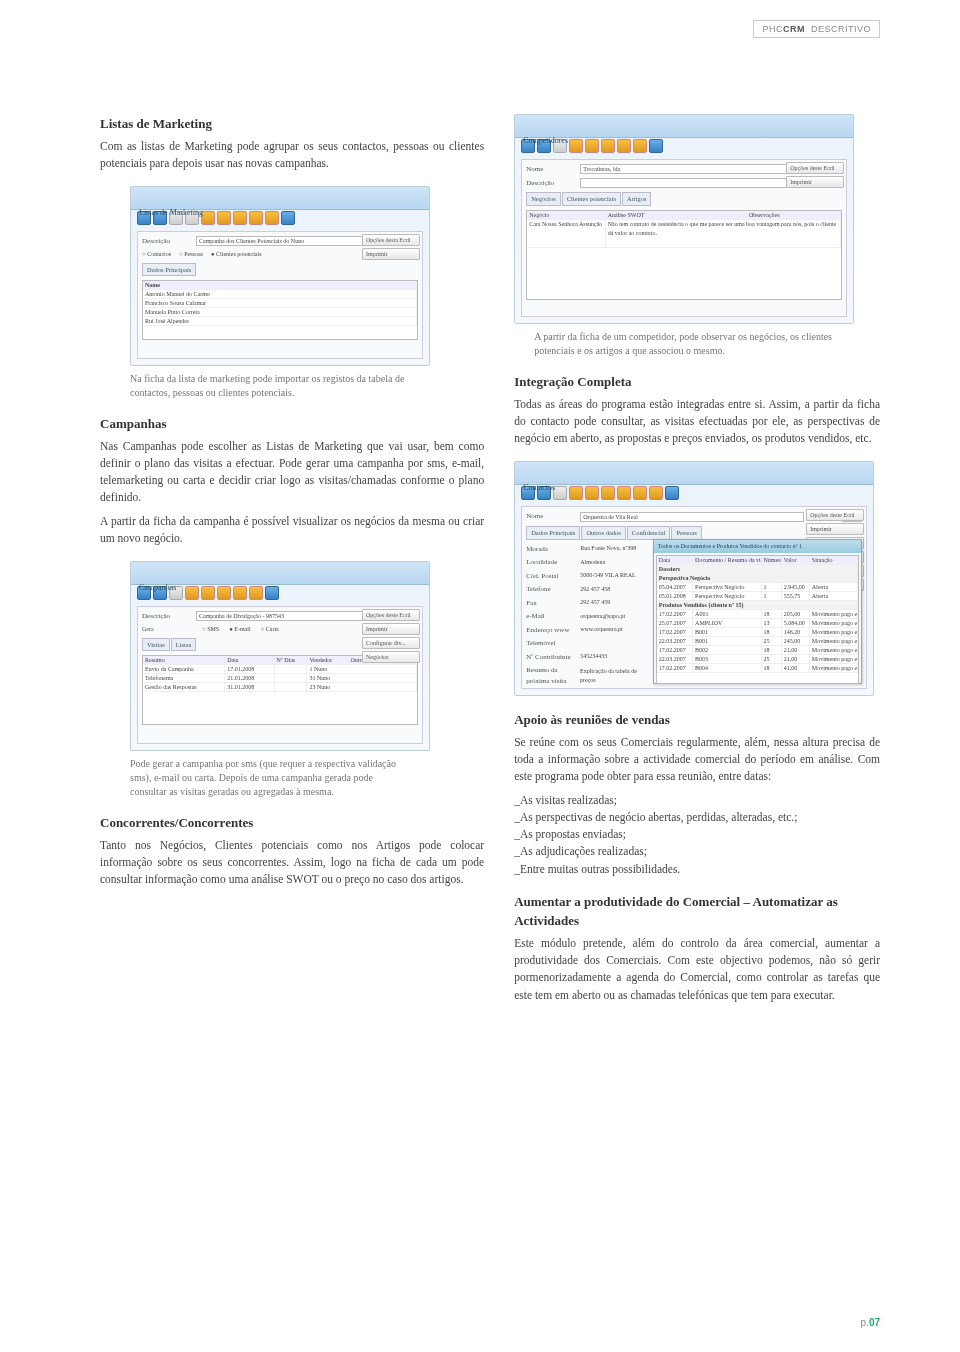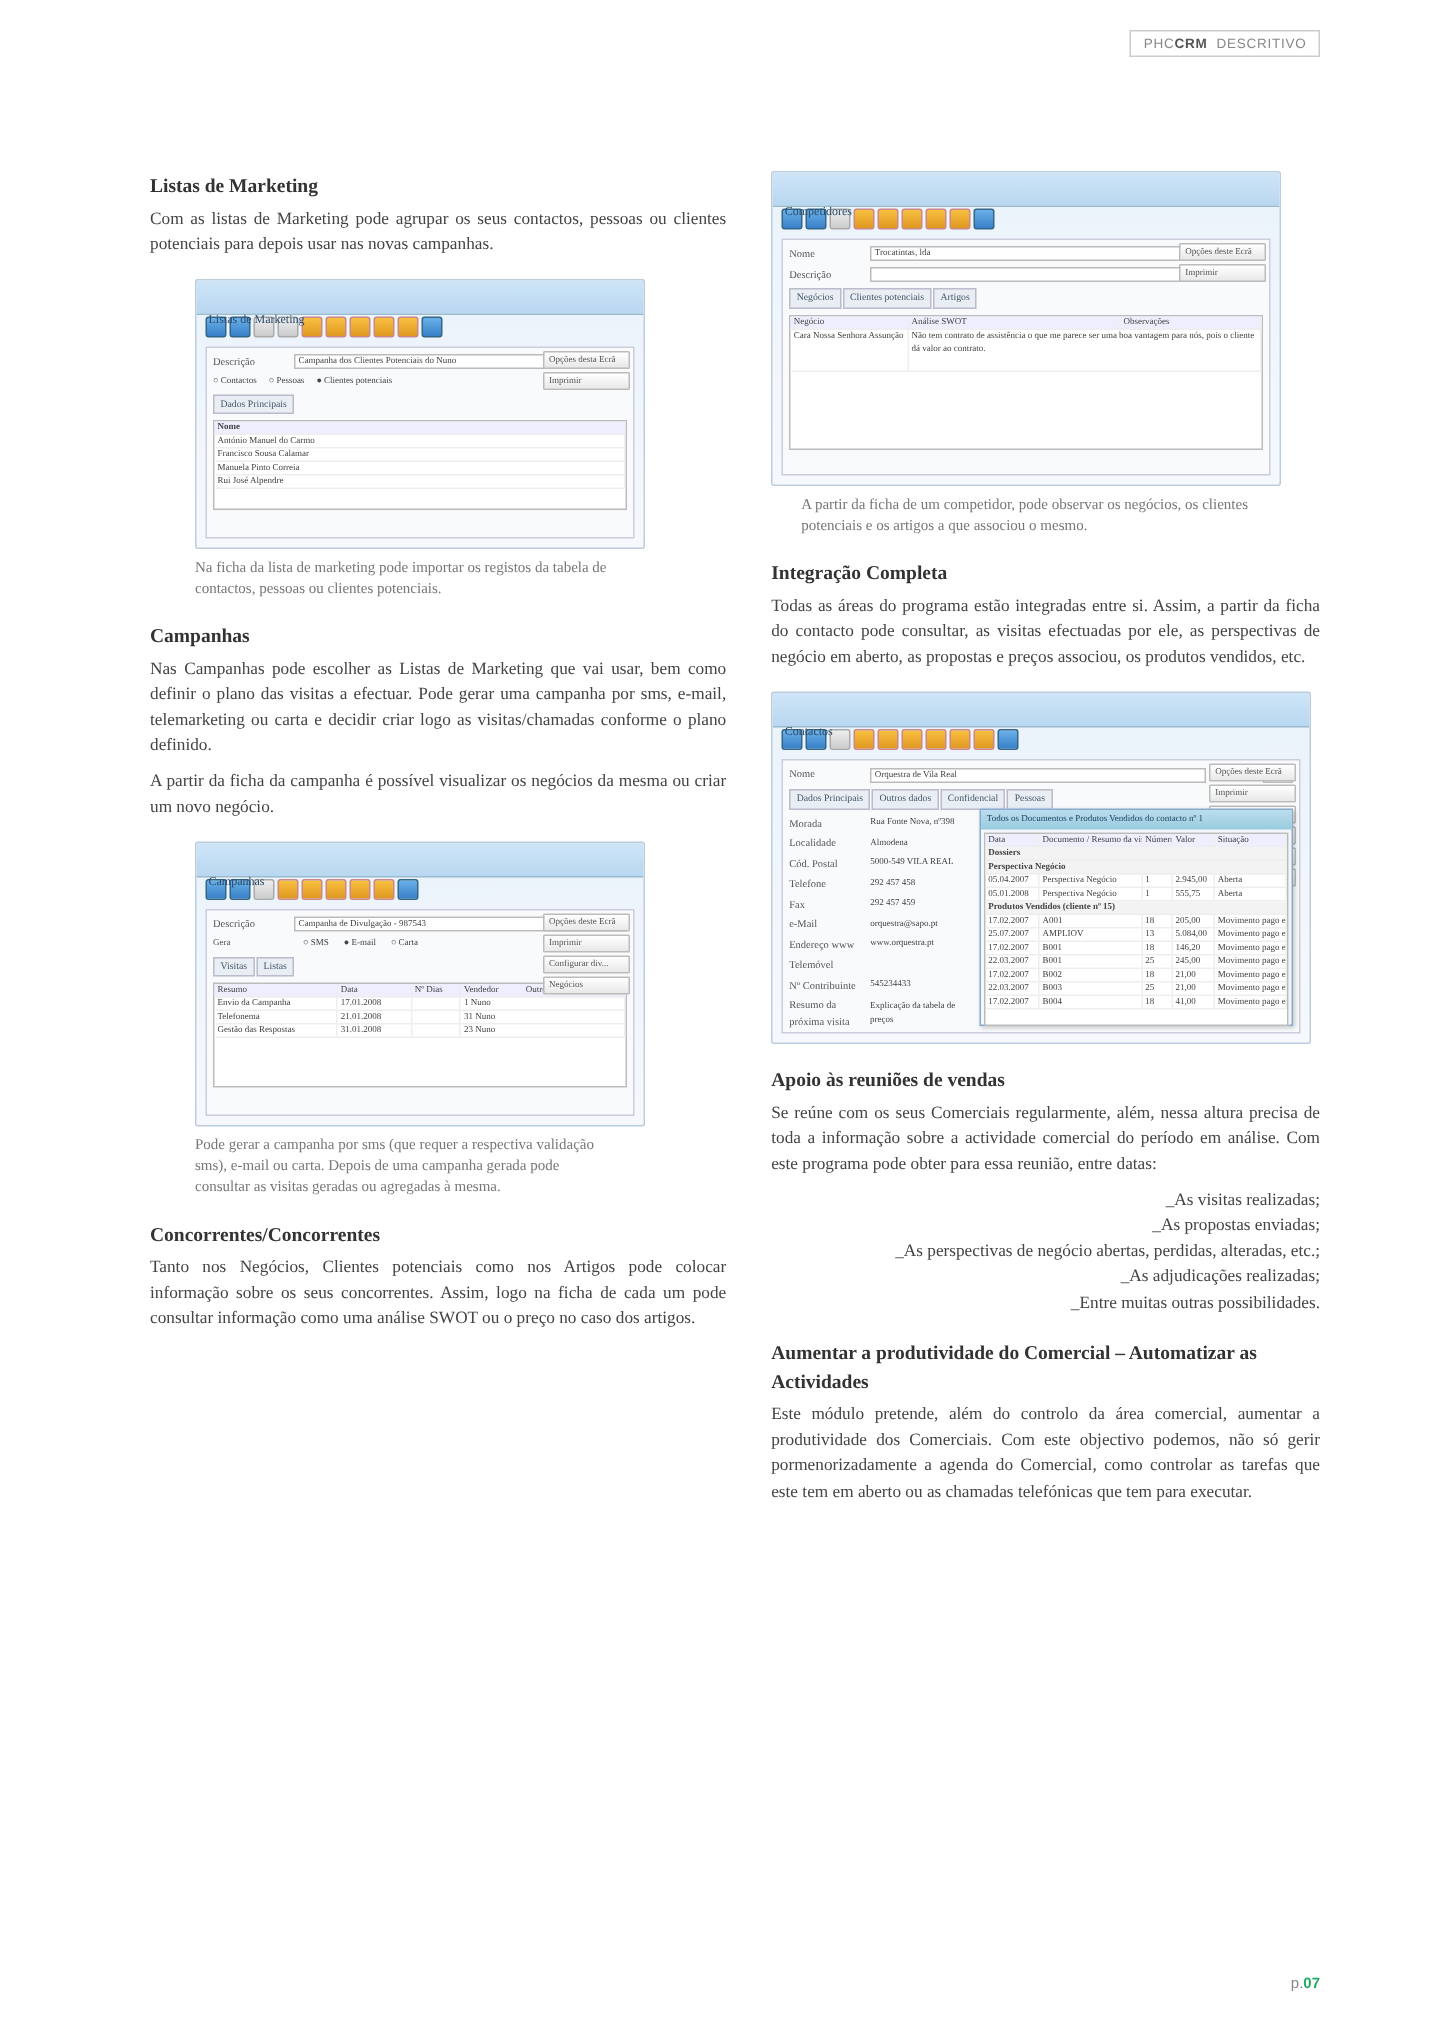--- a/index.html
+++ b/index.html
@@ -91,21 +91,21 @@
   .indent { margin-left: 30px; }
   .page-num {
     position: absolute;
     bottom: 24px;
     right: 80px;
     font-size: 10px;
     color: #888;
   }
   .page-num .p { color: #888; }
   .page-num .n { color: #2a6; font-weight:600; }
-  ul.dash { list-style:none;text-align:right; }
+  ul.dash { list-style:none; }
   ul.dash li::before { content:"_"; margin-right:0; }
 </style>
 </head>
 <body>
 
 <div class="header-tag">
   <span>PHC</span><span class="bold">CRM</span>&nbsp;&nbsp;<span>DESCRITIVO</span>
 </div>
 
 <div class="content">
@@ -283,21 +283,21 @@
           <div class="grid-row" style="height:28px;">
             <span style="width:25%;white-space:normal">Cara Nossa Senhora Assunção</span>
             <span style="width:75%;white-space:normal">Não tem contrato de assistência o que me parece ser uma boa vantagem para nós, pois o cliente dá valor ao contrato.</span>
           </div>
         </div>
       </div>
     </div>
     <div class="caption caption-right" style="margin-left:20px;max-width:300px">A partir da ficha de um competidor, pode observar os negócios, os clientes potenciais e os artigos a que associou o mesmo.</div>
 
     <h2>Integração Completa</h2>
-    <p>Todas as áreas do programa estão integradas entre si. Assim, a partir da ficha do contacto pode consultar, as visitas efectuadas por ele, as perspectivas de negócio em aberto, as propostas e preços associou, os produtos vendidos, etc.</p>
+    <p>Todas as áreas do programa estão integradas entre si. Assim, a partir da ficha do contacto pode consultar, as visitas efectuadas por ele, as perspectivas de negócio em aberto, as propostas e preços enviados, os produtos vendidos, etc.</p>
 
     <div class="screenshot" style="height:235px; width:360px;">
       <div class="titlebar">Contactos</div>
       <div class="toolbar">
         <span class="blue"></span>
           <span class="blue"></span>
           <span class="gray"></span>
           <span></span>
           <span></span>
           <span></span>
@@ -453,22 +453,22 @@
               </div>
           </div>
         </div>
       </div>
     </div>
 
     <h2>Apoio às reuniões de vendas</h2>
     <p>Se reúne com os seus Comerciais regularmente, além, nessa altura precisa de toda a informação sobre a actividade comercial do período em análise. Com este programa pode obter para essa reunião, entre datas:</p>
     <ul class="dash">
       <li>As visitas realizadas;</li>
+      <li>As perspectivas de negócio abertas, perdidas, alteradas, etc.;</li>
       <li>As propostas enviadas;</li>
-      <li>As perspectivas de negócio abertas, perdidas, alteradas, etc.;</li>
       <li>As adjudicações realizadas;</li>
       <li>Entre muitas outras possibilidades.</li>
     </ul>
 
     <h2>Aumentar a produtividade do Comercial – Automatizar as Actividades</h2>
     <p>Este módulo pretende, além do controlo da área comercial, aumentar a produtividade dos Comerciais. Com este objectivo podemos, não só gerir pormenorizadamente a agenda do Comercial, como controlar as tarefas que este tem em aberto ou as chamadas telefónicas que tem para executar.</p>
   </div>
 </div>
 
 <div class="page-num">

